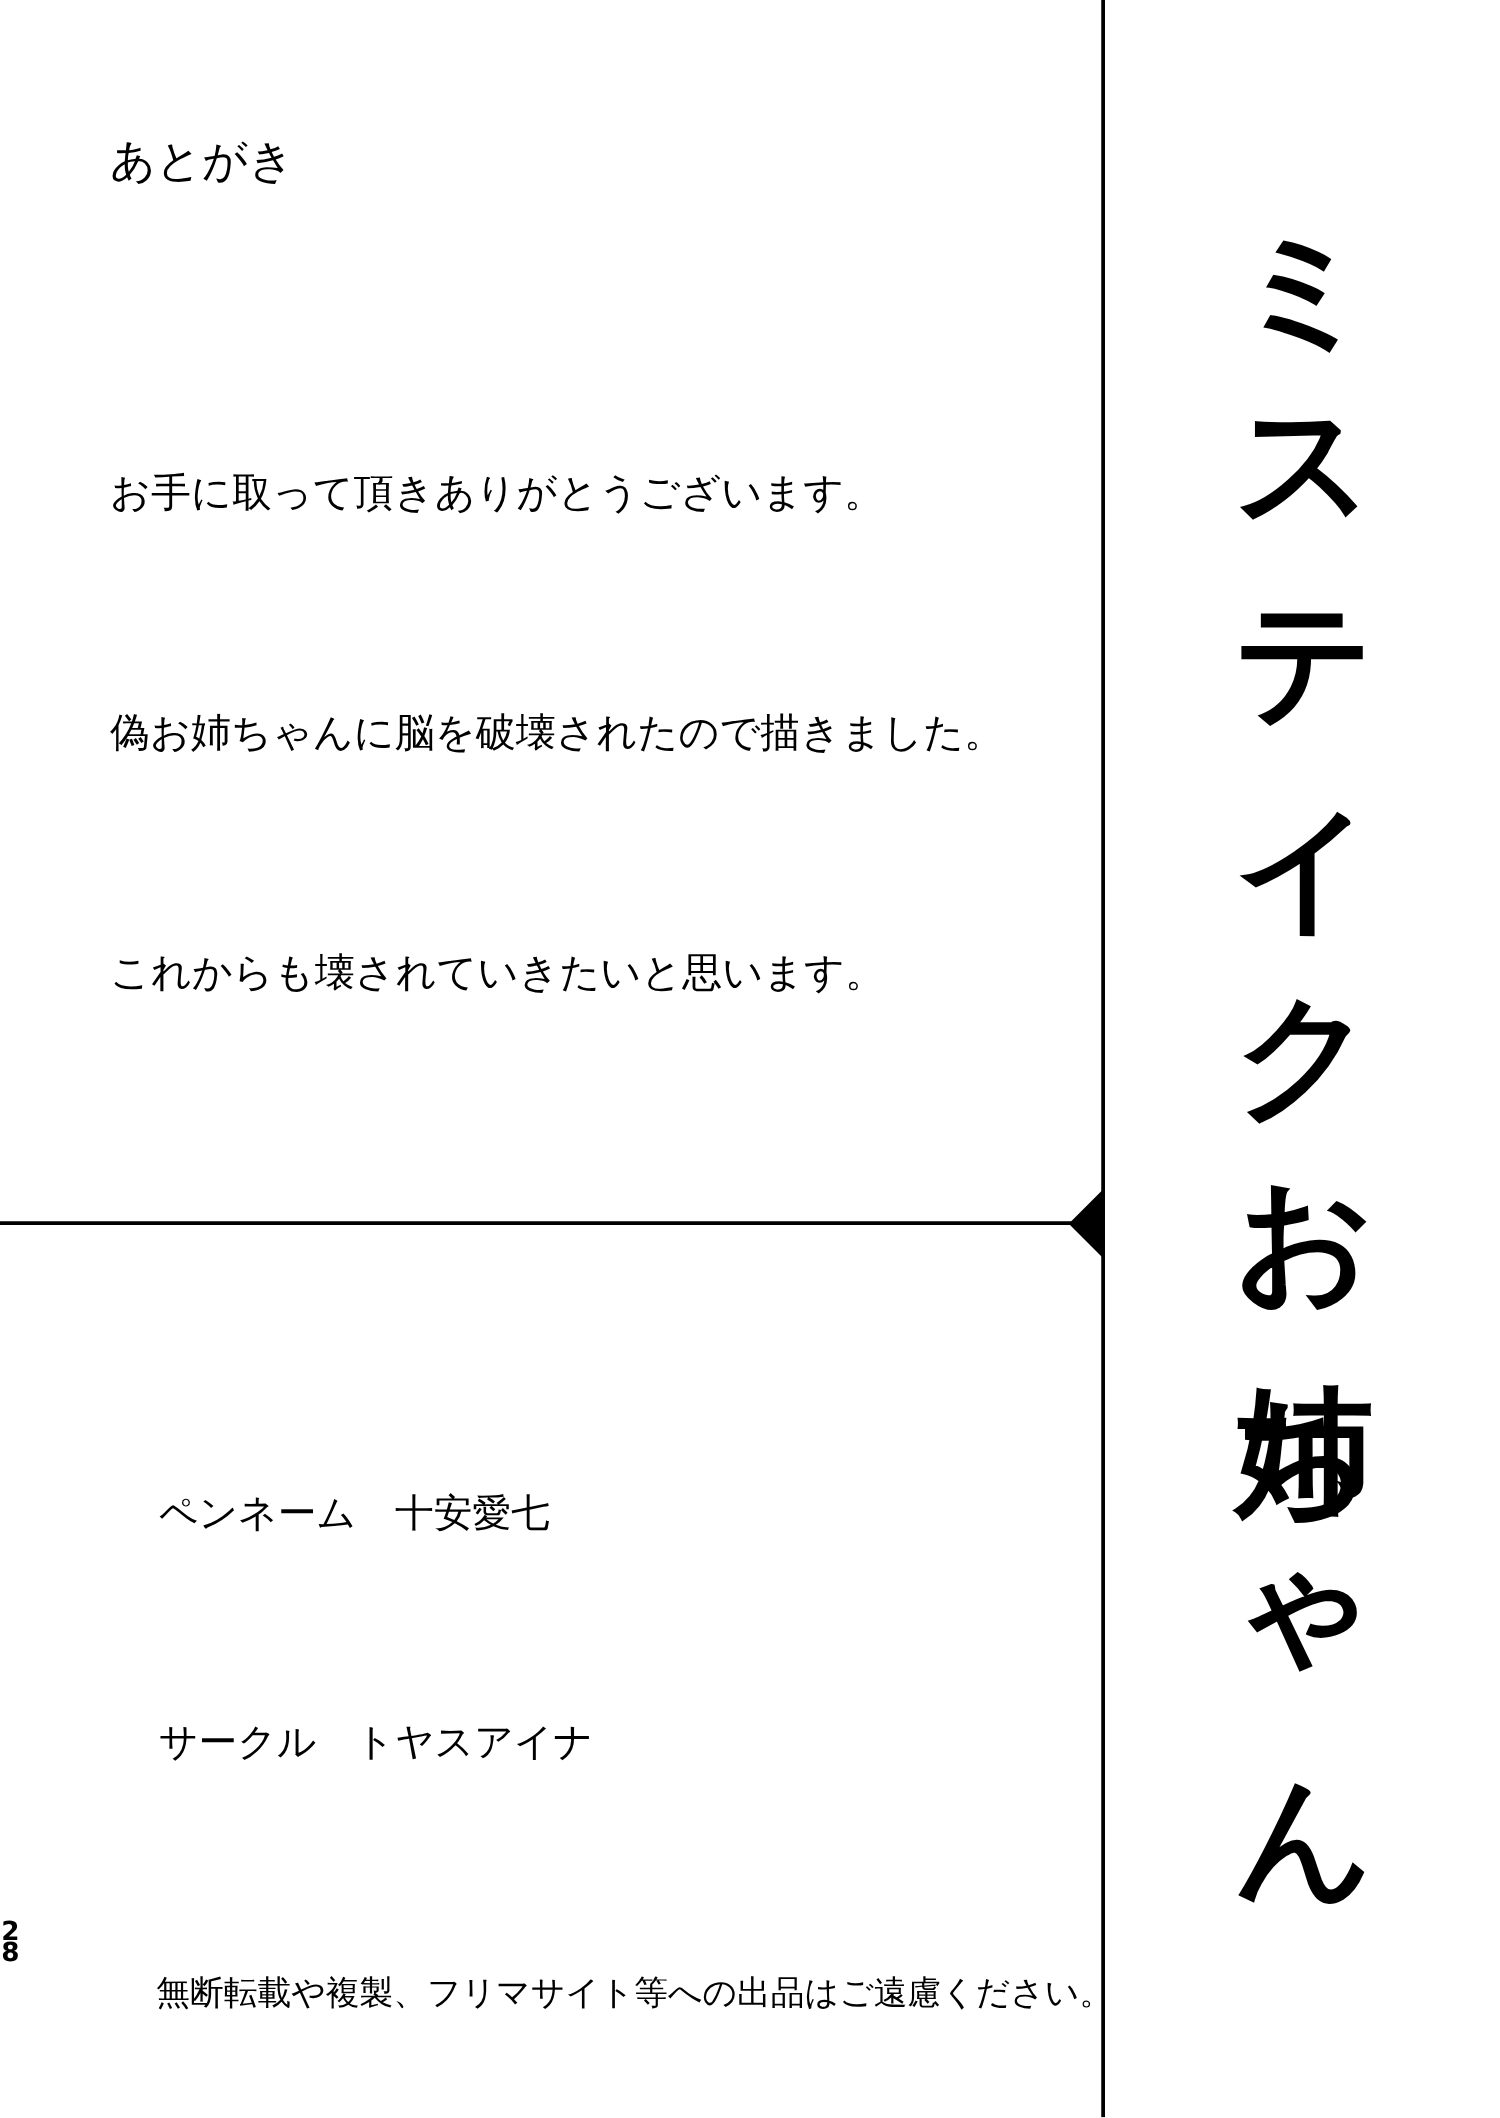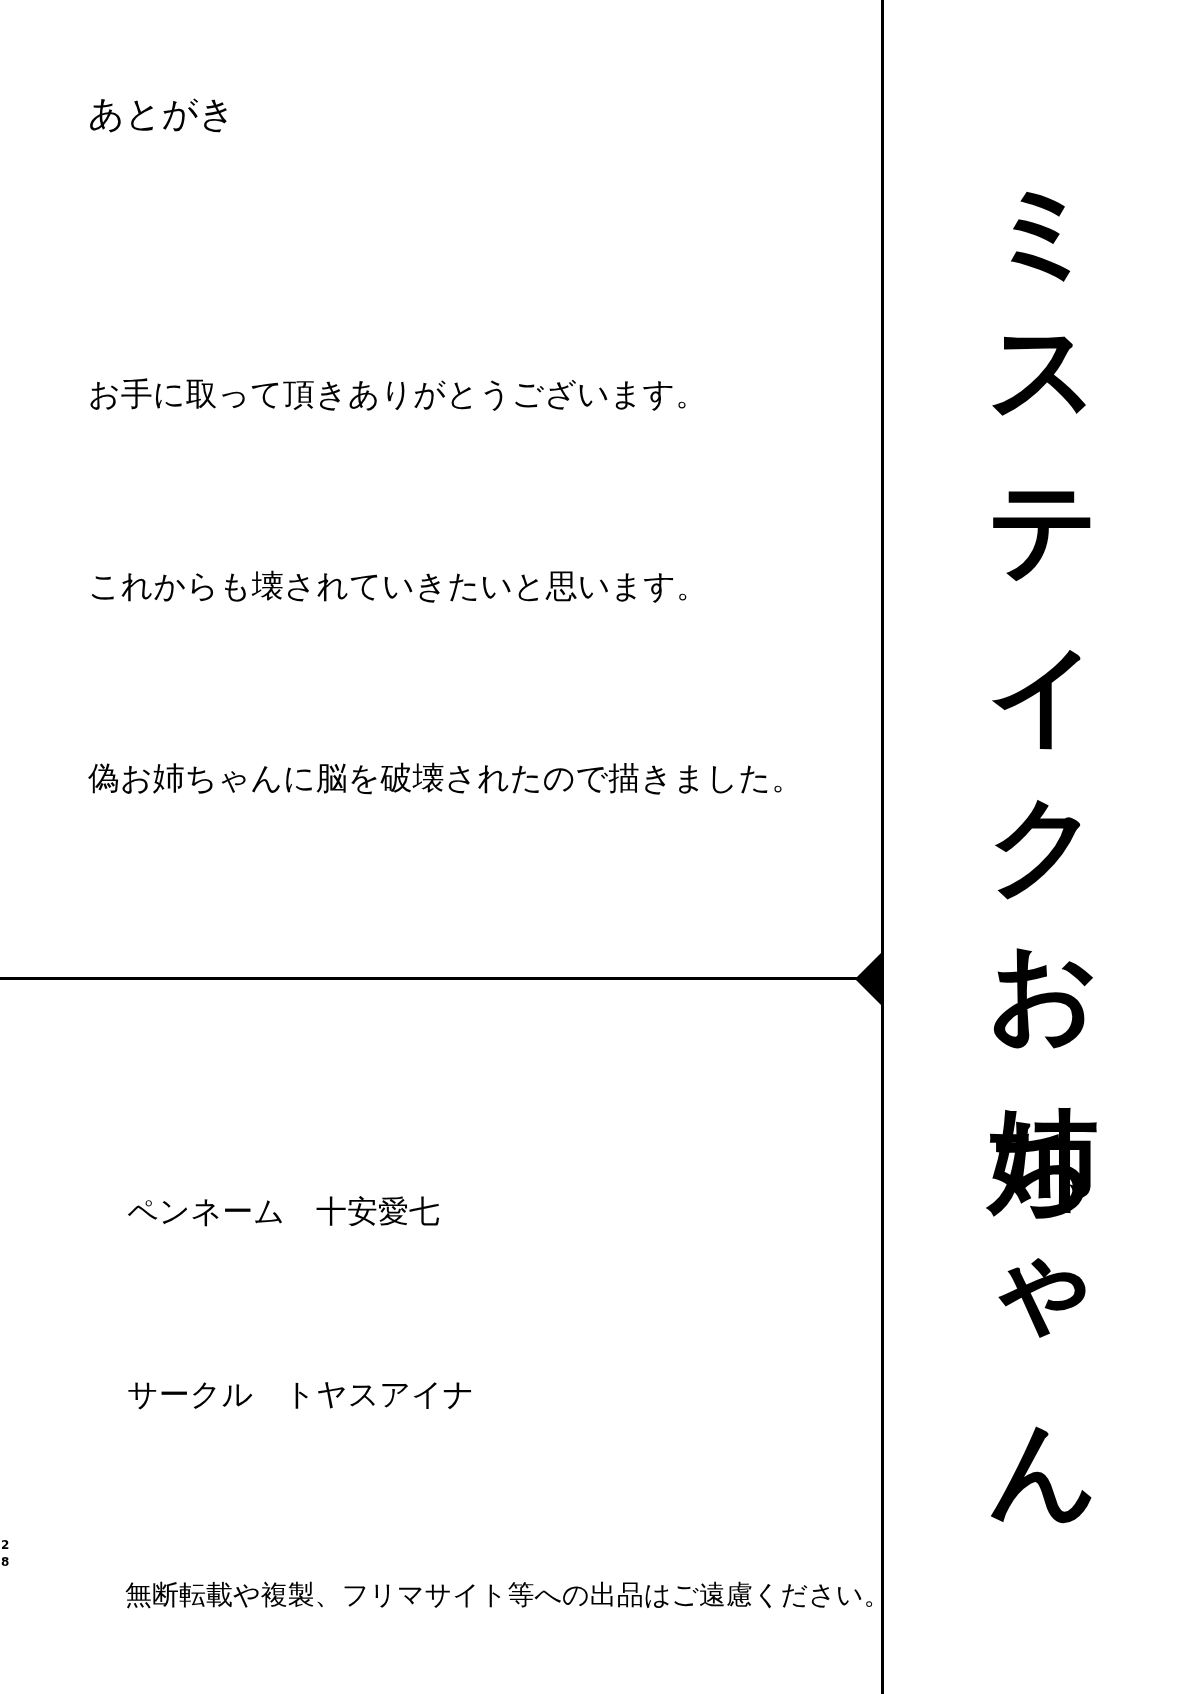--- a/index.html
+++ b/index.html
@@ -40,21 +40,21 @@
     width: 0;
     height: 0;
     border-right: 29px solid #000000;
     border-top: 29px solid transparent;
     border-bottom: 29px solid transparent;
   }
   
   .afterword-heading {
     position: absolute;
     left: 88px;
-    top: 92px;
+    top: 108px;
     font-size: 36px;
     line-height: 44px;
     white-space: pre;
   }
   .afterword-body {
     position: absolute;
     left: 88px;
     top: 234px;
     font-size: 32px;
     line-height: 64px;
@@ -77,21 +77,21 @@
     line-height: 34px;
     white-space: pre;
     text-align: right;
   }
   
   .page-number {
     position: absolute;
     left: 1px;
     top: 1537px;
     width: 13px;
-    font-size: 12px;
+    font-size: 21px;
     line-height: 17px;
     font-weight: bold;
     word-break: break-all;
     overflow-wrap: anywhere;
   }
   
   .side-title {
     position: absolute;
     left: 990px;
     top: 116px;
@@ -107,22 +107,22 @@
 </style>
 </head>
 <body>
 
 <div class="page">
 
   <div class="afterword-heading">あとがき</div>
 
   <div class="afterword-body">
     <div>お手に取って頂きありがとうございます。</div>
+    <div>偽お姉ちゃんに脳を破壊されたので描きました。</div>
     <div>これからも壊されていきたいと思います。</div>
-    <div>偽お姉ちゃんに脳を破壊されたので描きました。</div>
   </div>
 
   <div class="h-rule"></div>
   <div class="junction-arrow"></div>
   <div class="v-rule"></div>
 
   <div class="colophon">
     <div>ペンネーム　十安愛七</div>
     <div>サークル　トヤスアイナ</div>
     

